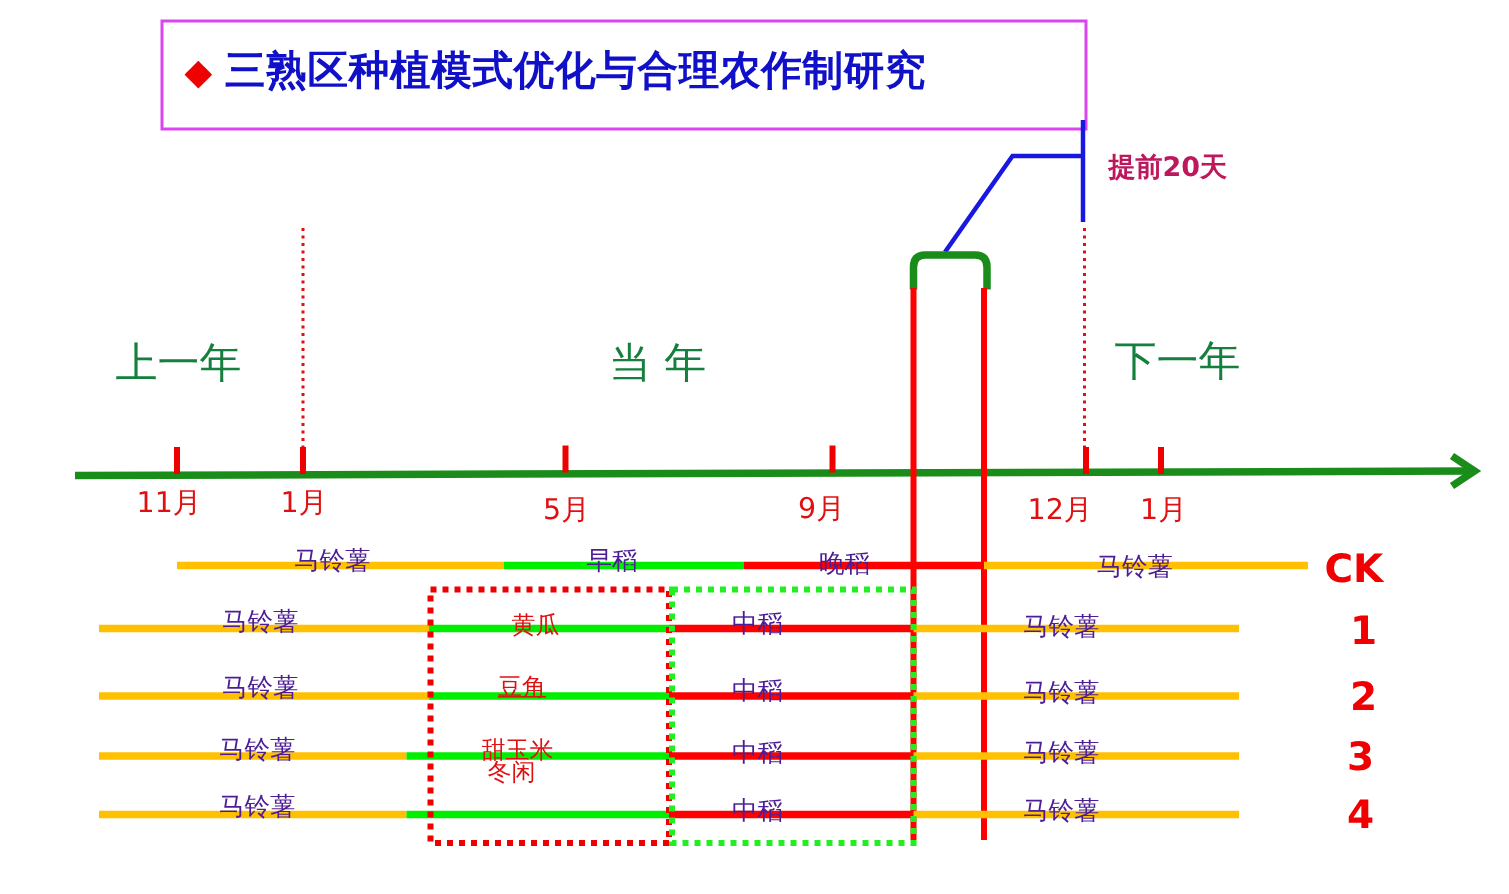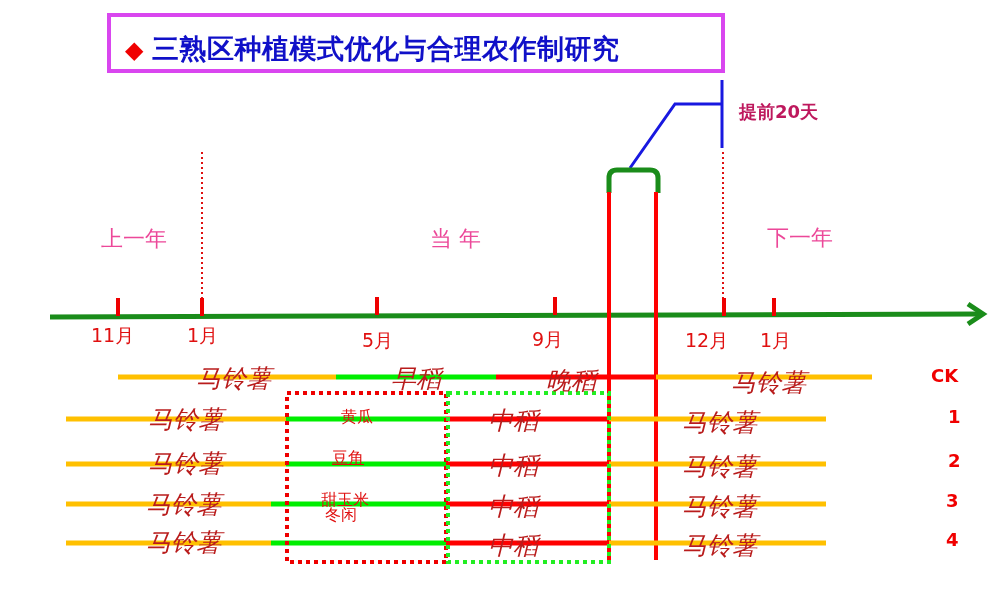--- a/index.html
+++ b/index.html
@@ -1,29 +1,29 @@
 <!DOCTYPE html>
 <html><head>
 <meta charset="utf-8">
 <style>
   html, body { margin: 0; padding: 0; background: #ffffff; }
   body { width: 1006px; height: 596px; position: relative; overflow: hidden;
          font-family: "DejaVu Sans", "Liberation Sans", sans-serif; }
   svg { position: absolute; left: 0; top: 0; }
-  .title-box { position: absolute; left: 107px; top: 13px; width: 618px; height: 60px;
-               border: 4px solid #d946ef; box-sizing: border-box; background: #fff; }
+  .title-box { position: absolute; left: 107px; top: 13px; width: 618px; height: 74px;
+               border: 2px solid #d946ef; box-sizing: border-box; background: #fff; }
   .title-text { position: absolute; left: 14px; top: 14px; font-size: 27px; font-weight: bold;
                 color: #1010c8; white-space: nowrap; letter-spacing: 0.5px; }
   .title-text .diamond { color: #f00000; font-size: 24px; margin-right: 8px; }
   .lbl { position: absolute; white-space: nowrap; line-height: 1; }
-  .year { color: #ec4899; font-size: 22px; margin-left: 24px; }
+  .year { color: #15803d; font-size: 28px; }
   .month { color: #e01010; font-size: 19px; }
-  .crop-blue { color: #b91c1c; font-size: 25px; font-family: "DejaVu Serif", "Liberation Serif", serif; font-style: italic; }
+  .crop-blue { color: #4c1d95; font-size: 17px; font-family: "DejaVu Serif", "Liberation Serif", serif; }
   .crop-red { color: #e01010; font-size: 16px; font-family: "DejaVu Serif", "Liberation Serif", serif; }
-  .rowid { color: #f00000; font-size: 18px; font-weight: bold; margin-left: 48px; }
+  .rowid { color: #f00000; font-size: 26px; font-weight: bold; }
   .advance { color: #be185d; font-size: 18px; font-weight: bold; }
 </style>
 </head>
 <body>
 
 <div class="title-box">
   <div class="title-text">
     <span class="diamond">◆</span><span>三熟区种植模式优化与合理农作制研究</span>
   </div>
 </div>

